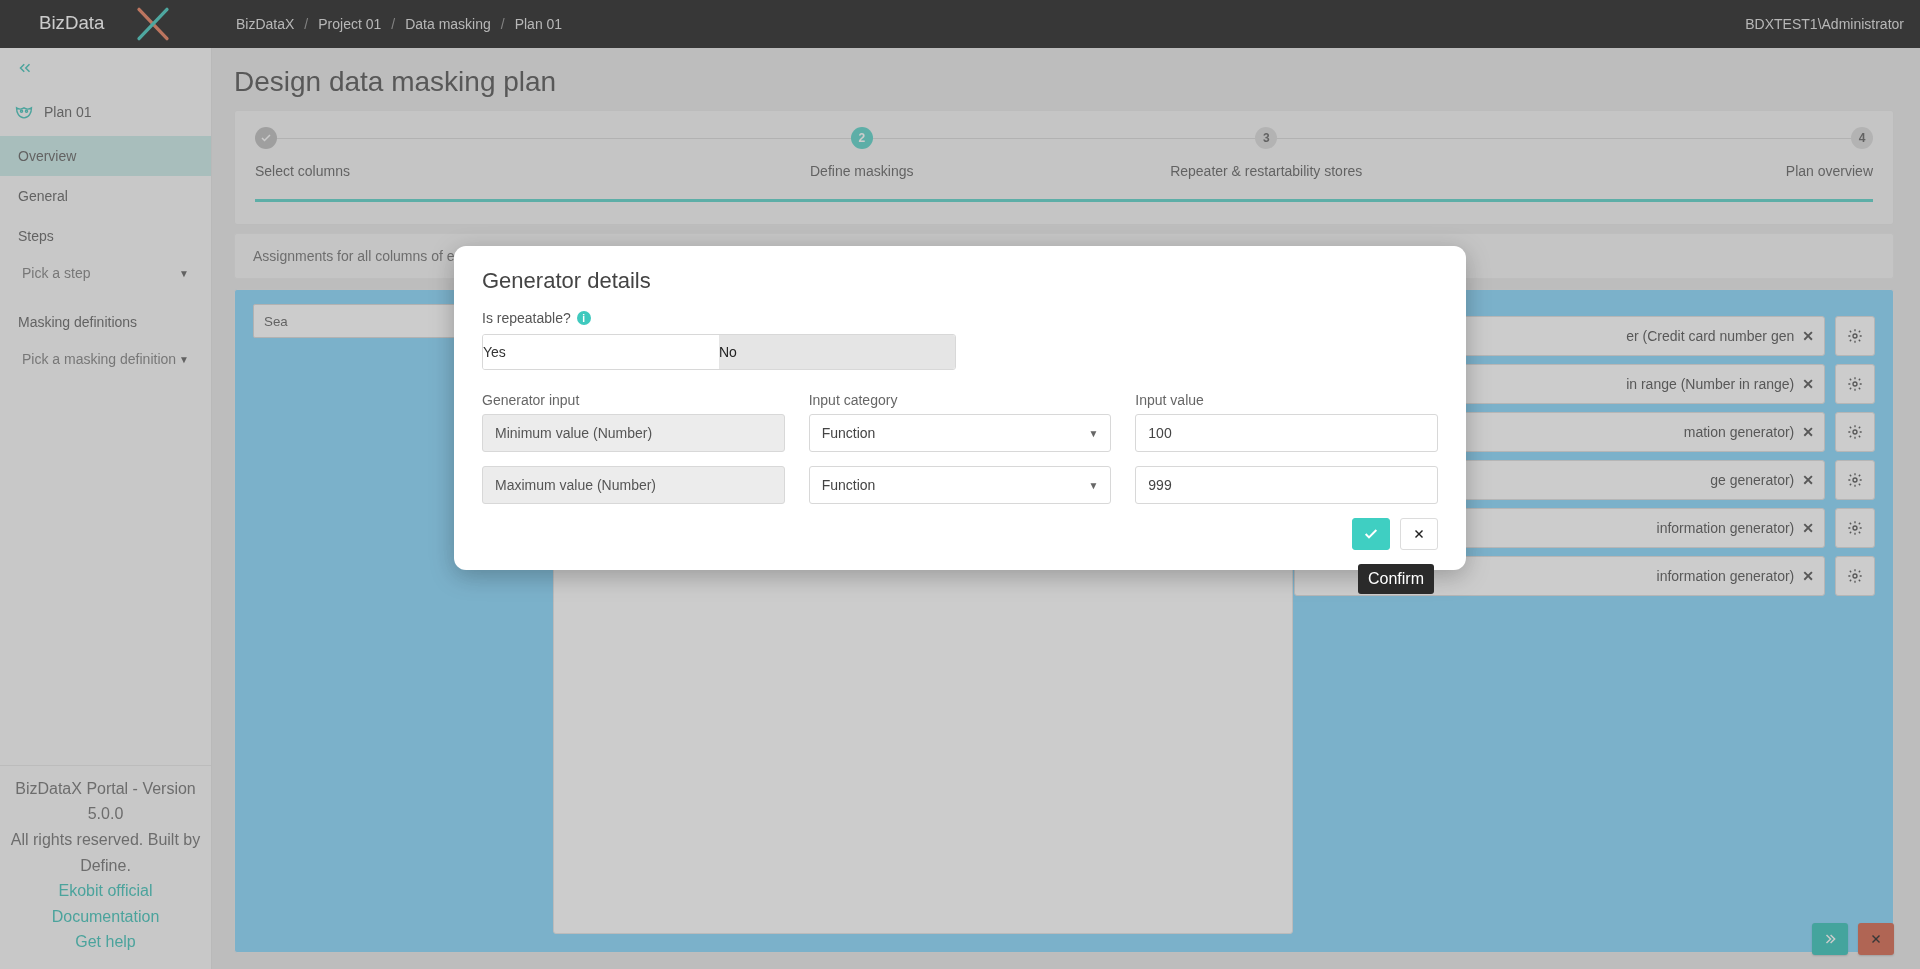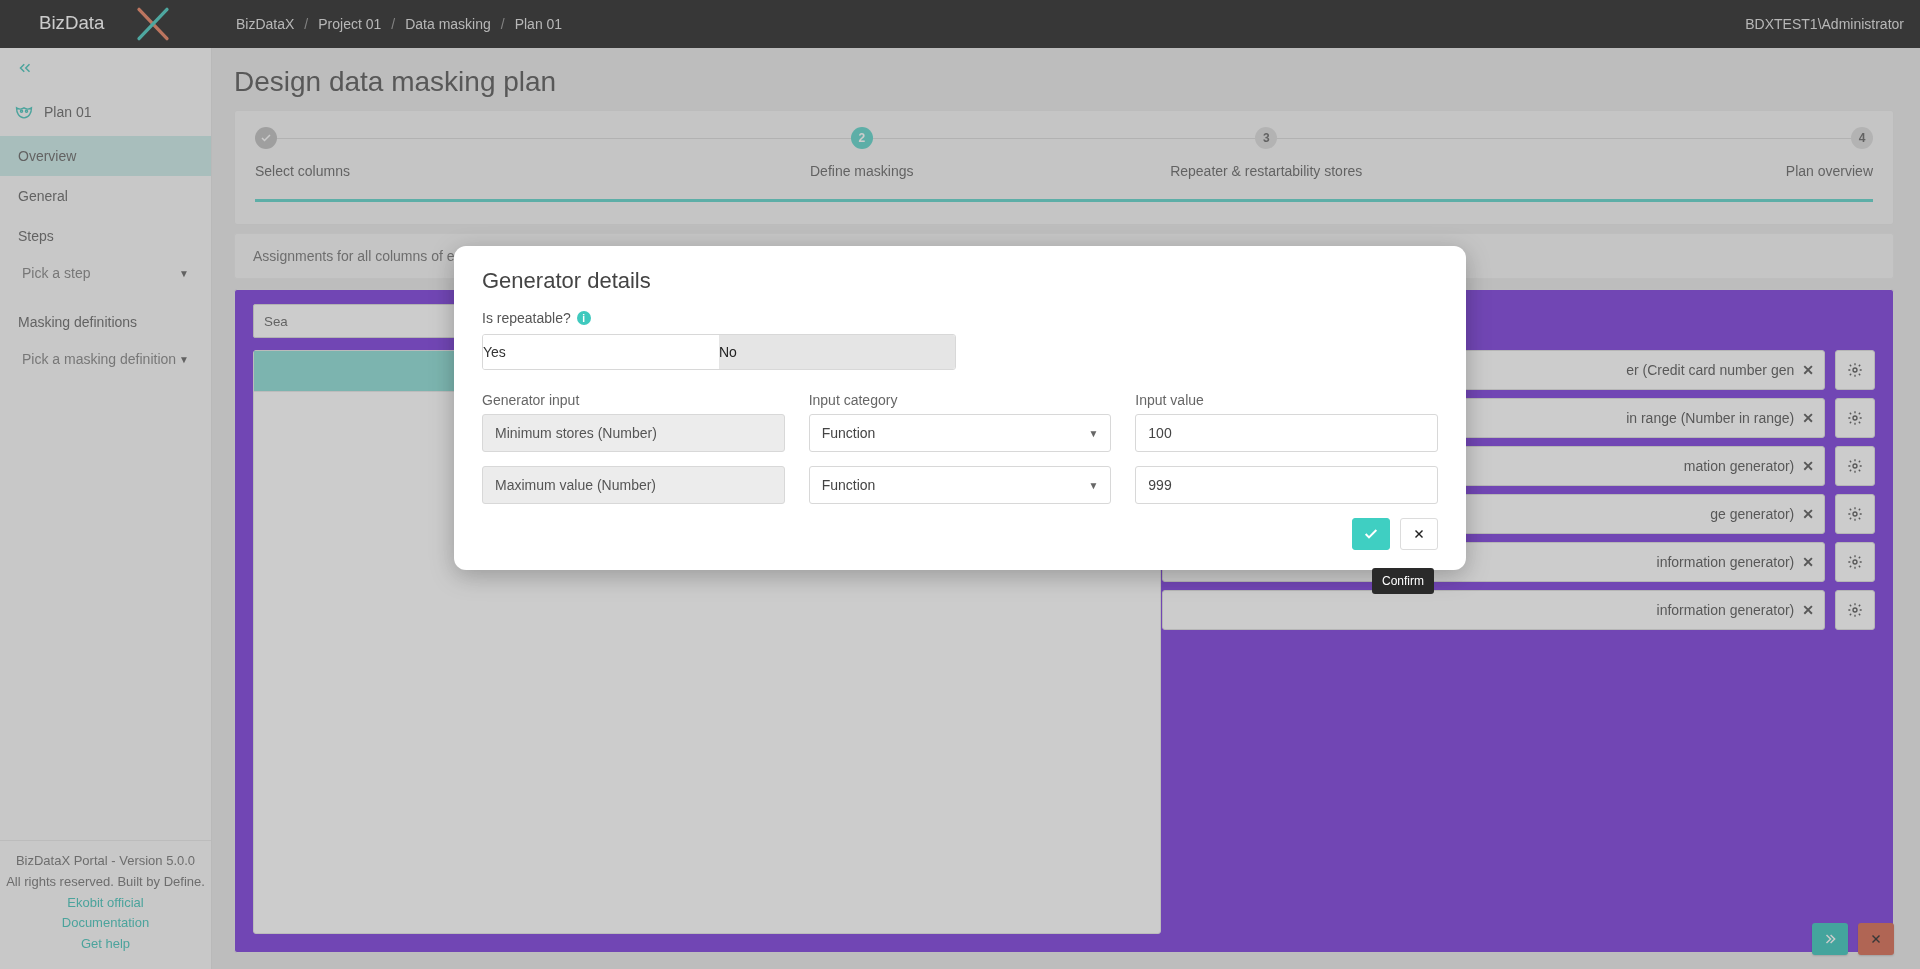--- a/index.html
+++ b/index.html
@@ -20,21 +20,21 @@
   .sidebar { width: 212px; background: #f8f8f8; display: flex; flex-direction: column; border-right: 1px solid #e1e1e1; }
   .sb-collapse { height: 40px; display: flex; align-items: center; padding-left: 16px; color: #2fbdb2; }
   .sb-collapse svg { width: 18px; height: 18px; stroke: #2fbdb2; }
   .sb-head { display: flex; align-items: center; gap: 10px; padding: 14px 14px; color: #555; font-size: 14px; }
   .sb-head svg { width: 20px; height: 20px; stroke: #2fbdb2; fill: none; }
   .sb-item { padding: 12px 18px; color: #555; cursor: pointer; }
   .sb-item.active { background: #c6e9e5; }
   .sb-section-label { padding: 12px 18px; color: #555; }
   .sb-select { margin: 0 12px 12px 12px; height: 34px; padding: 0 10px; color: #777; display: flex; align-items: center; justify-content: space-between; }
   .sb-select .caret { font-size: 10px; color: #555; }
-  .sb-footer { margin-top: auto; border-top: 1px solid #e5e5e5; padding: 10px 6px 14px 6px; text-align: center; font-size: 13px; color: #666; line-height: 1.6; }
+  .sb-footer { margin-top: auto; border-top: 1px solid #e5e5e5; padding: 10px 6px 14px 6px; text-align: center; font-size: 16px; color: #666; line-height: 1.6; }
   .sb-footer a { color: #2fbdb2; text-decoration: none; display: block; }
 
   
   .content { flex: 1; display: flex; flex-direction: column; padding: 18px 26px 16px 22px; overflow: hidden; position: relative; }
   .page-title { font-size: 28px; color: #444; font-weight: 400; margin-bottom: 12px; }
 
   .stepper-card { background: #f4f4f4; border: 1px solid #e6e6e6; border-radius: 3px; padding: 16px 20px 22px 20px; }
   .stepper { display: flex; align-items: flex-start; }
   .step { flex: 1; display: flex; flex-direction: column; align-items: center; position: relative; }
   .step:first-child { align-items: flex-start; justify-content: flex-end; }
@@ -43,21 +43,21 @@
   .step .label { margin-top: 14px; color: #555; }
   .step.done .circle { background: #b7b7b7; color: #fff; }
   .step.active .circle { background: #4ccfc3; color: #fff; }
   .step.pending .circle { background: #d7d7d7; color: #555; }
   .stepper-line { position: absolute; top: 11px; height: 1px; background: #d6d6d6; left: 0; right: 0; z-index: 1; }
   .stepper-wrap { position: relative; }
   .stepper-underline { height: 3px; background: #4ccfc3; width: 100%; margin-top: 20px; }
 
   .hint-row { margin-top: 8px; padding: 14px 18px; color: #666; background: #f4f4f4; border: 1px solid #e8e8e8; border-radius: 3px; }
 
-  .main-panel { flex: 1; margin-top: 10px; background: #6d28d9; border: 1px solid #e8e8e8; border-radius: 3px; padding: 14px 18px 18px 18px; display: flex; flex-direction: column; overflow: hidden; justify-content: flex-end; }
+  .main-panel { flex: 1; margin-top: 10px; background: #7dd3fc; border: 1px solid #e8e8e8; border-radius: 3px; padding: 14px 18px 18px 18px; display: flex; flex-direction: row; overflow: hidden; justify-content: flex-end; }
   .search-input { width: 300px; height: 34px; border: 1px solid #d5d5d5; background: #fff; padding: 0 10px; color: #555; border-radius: 2px; }
   .columns-area { flex: 1; margin-top: 12px; display: flex; gap: 1px; overflow: hidden; }
   .col-left { width: 56%; background: #fff; border: 1px solid #e4e4e4; border-radius: 3px; display: flex; flex-direction: column; }
   .tab-hdr { display: flex; border-bottom: 1px solid #e6e6e6; }
   .tab-btn { flex: 1; text-align: center; padding: 12px 6px; color: #666; background: #fbfbfb; }
   .tab-btn.active { background: #7ed9d0; color: #2a2a2a; }
   .col-right { width: 44%; display: flex; flex-direction: column; gap: 8px; }
   .assign-row { height: 40px; background: #fff; border: 1px solid #dcdcdc; border-radius: 3px; display: flex; align-items: center; justify-content: flex-end; padding: 0 10px 0 14px; color: #444; }
   .assign-row .txt { flex: 1; text-align: right; white-space: nowrap; overflow: hidden; }
   .assign-row .x { margin-left: 8px; font-weight: bold; cursor: pointer; }
@@ -87,21 +87,21 @@
   .ro-field { height: 38px; background: #ececec; border: 1px solid #d8d8d8; border-radius: 3px; padding: 0 12px; display: flex; align-items: center; color: #555; }
   .sel-field { height: 38px; background: #fff; border: 1px solid #d8d8d8; border-radius: 3px; padding: 0 12px; display: flex; align-items: center; justify-content: space-between; color: #444; cursor: pointer; }
   .sel-field .caret { font-size: 10px; color: #666; }
   .txt-field { height: 38px; width: 100%; border: 1px solid #d8d8d8; border-radius: 3px; padding: 0 12px; font-size: 14px; color: #444; }
 
   .modal-actions { display: flex; justify-content: flex-end; gap: 10px; margin-top: 10px; }
   .ma-btn { width: 38px; height: 32px; border-radius: 3px; display: flex; align-items: center; justify-content: center; cursor: pointer; border: 1px solid #dcdcdc; }
   .ma-confirm { background: #3fcfc2; border-color: #3fcfc2; }
   .ma-confirm svg { stroke: #fff; }
   .ma-cancel  { background: #fff; }
-  .tooltip { position: absolute; right: 32px; bottom: -24px; background: #2a2a2a; color: #fff; font-size: 12px; padding: 6px 10px; border-radius: 3px; }
+  .tooltip { position: absolute; right: 32px; bottom: -24px; background: #2a2a2a; color: #fff; font-size: 16px; padding: 6px 10px; border-radius: 3px; }
 </style>
 </head>
 <body>
 
 <div class="topbar">
   <div class="logo-cell">
     <svg viewBox="0 0 200 60">
       <text x="0" y="38" font-size="28" fill="#ffffff" font-family="Arial" font-weight="300">BizData</text>
       <g stroke-width="5" fill="none" stroke-linecap="round">
         <line x1="150" y1="8" x2="192" y2="52" stroke="#e57350"></line>
@@ -309,21 +309,21 @@
       <div class="sel">No</div>
     </div>
 
     <div class="grid-hdrs">
       <div>Generator input</div>
       <div>Input category</div>
       <div>Input value</div>
     </div>
 
     <div class="grid-row">
-      <div class="ro-field">Minimum stores (Number)</div>
+      <div class="ro-field">Minimum value (Number)</div>
       <div class="sel-field">
         <span>Function</span>
         <span class="caret">▼</span>
       </div>
       <input class="txt-field" value="100" style="">
     </div>
 
     <div class="grid-row">
       <div class="ro-field">Maximum value (Number)</div>
       <div class="sel-field">

